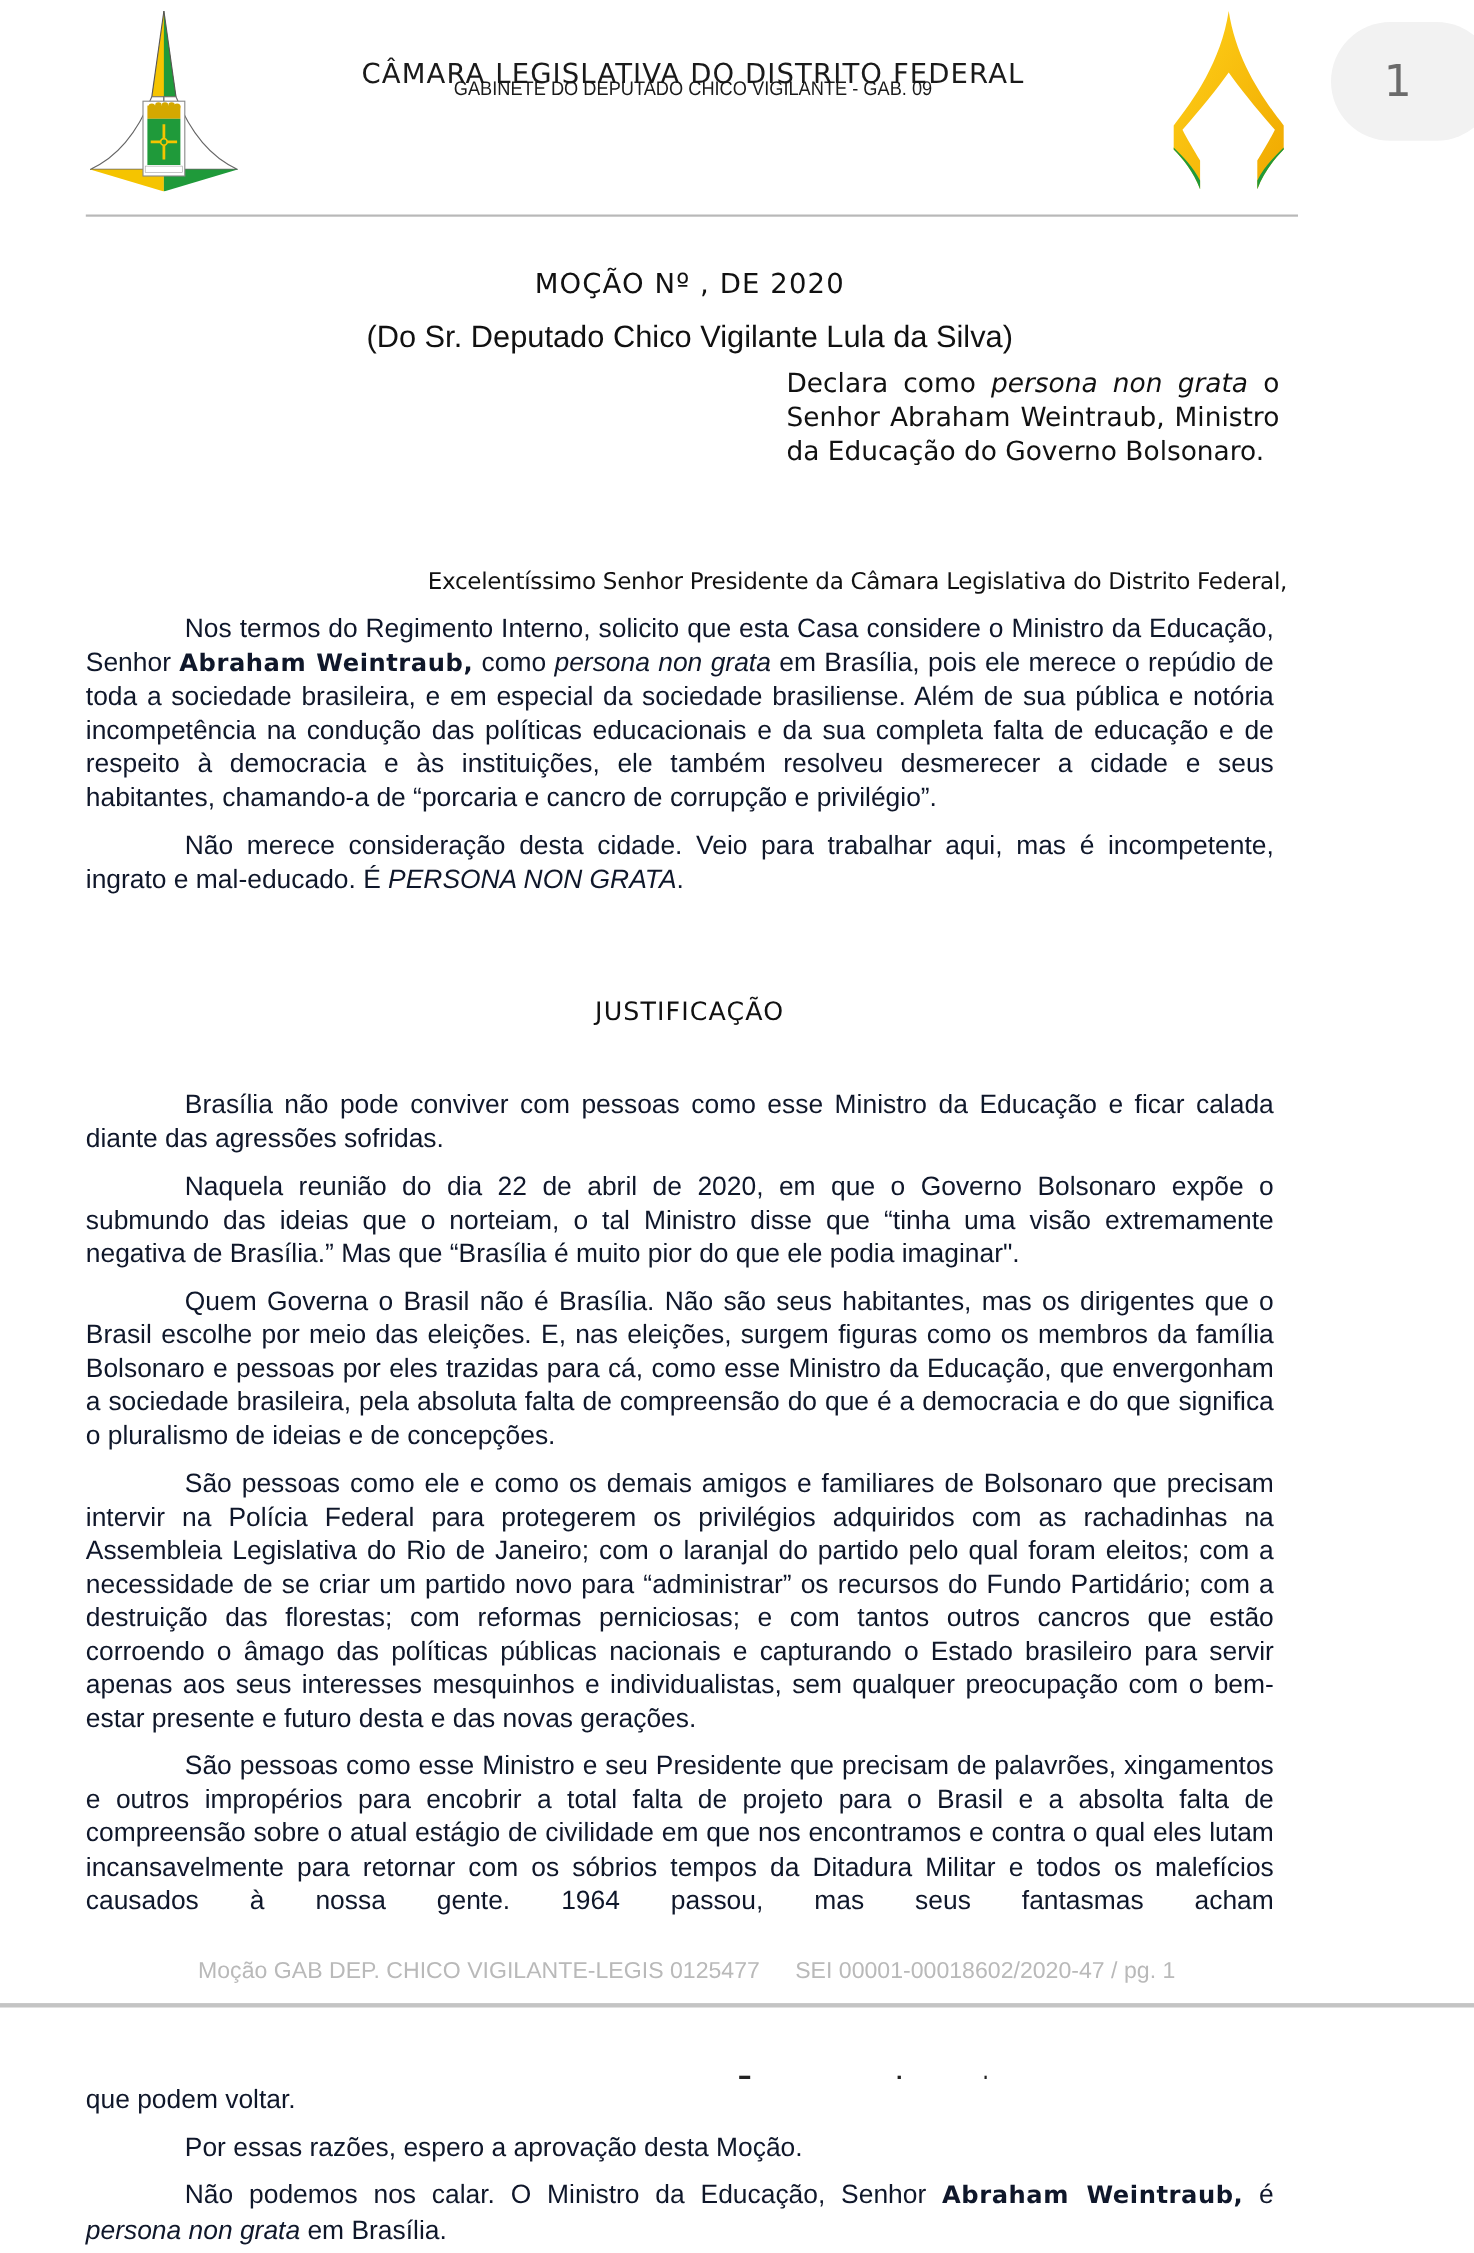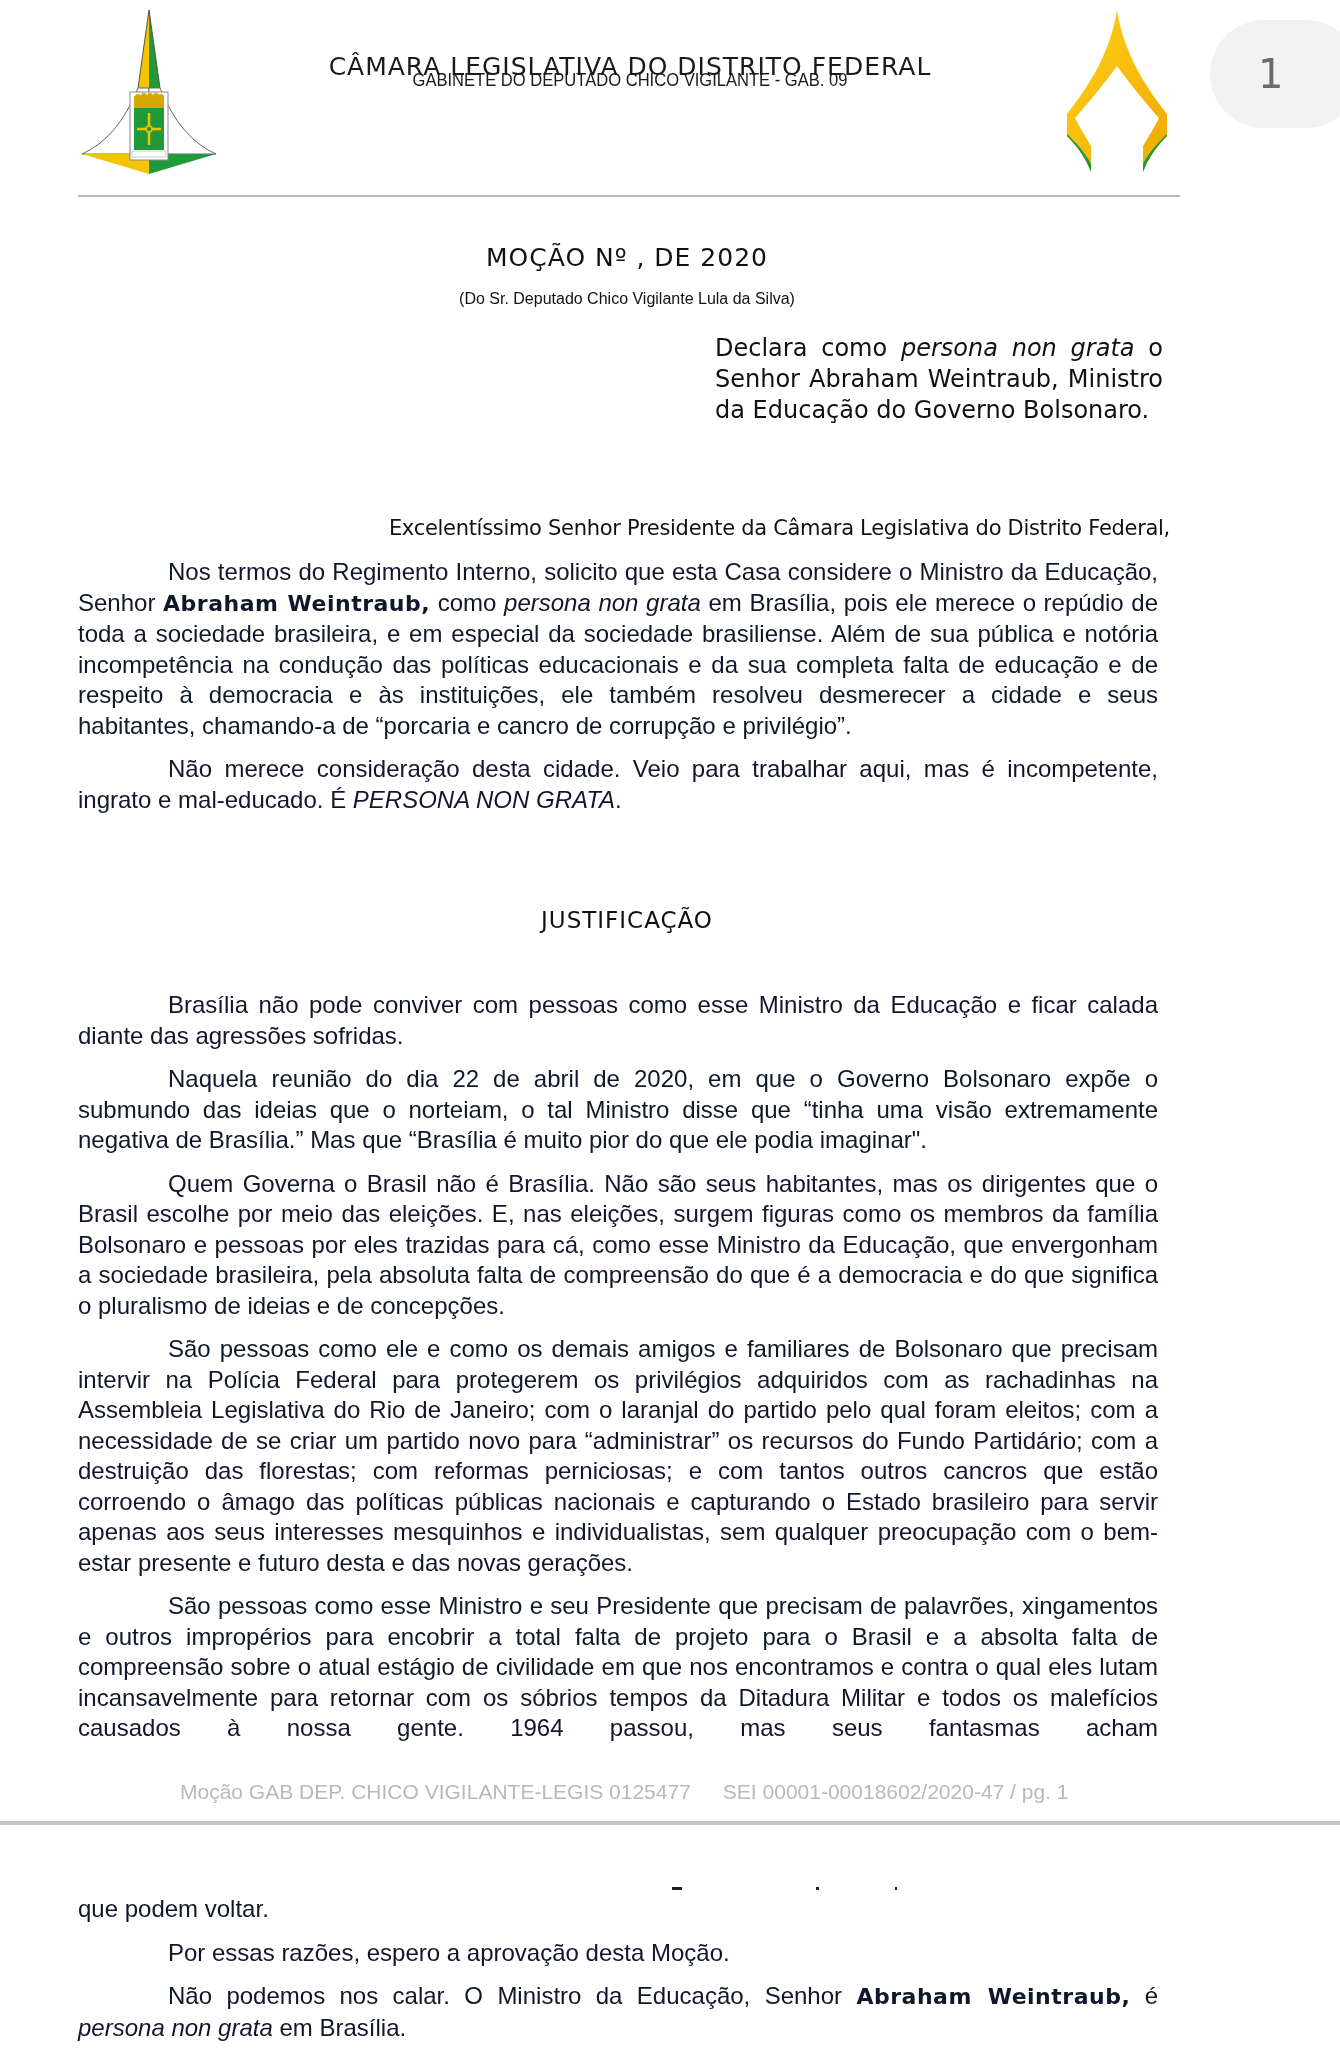--- a/index.html
+++ b/index.html
@@ -36,21 +36,21 @@
   }
   .page-badge span {
     margin-left: 48px; font-family: "DejaVu Sans", sans-serif; font-size: 40px; color: #6b6b6b;
   }
   .motion-title {
     position: absolute; left: 0; width: 1254px; top: 243px; text-align: center;
     font-family: "DejaVu Sans", sans-serif; font-size: 25px; letter-spacing: 1px; color: #111;
   }
   .motion-author {
     position: absolute; left: 0; width: 1254px; top: 290px; text-align: center;
-    font-family: "Liberation Sans", sans-serif; font-size: 16px; color: #111;
+    font-family: "Liberation Sans", sans-serif; font-size: 28px; color: #111;
   }
   .ementa {
     position: absolute; left: 715px; top: 333px; width: 448px;
     font-family: "DejaVu Sans", sans-serif; font-size: 24px; line-height: 31px;
     text-align: justify; text-align-last: left; color: #111;
   }
   .doc-body {
     position: absolute; left: 78px; width: 1080px;
     font-family: "Liberation Sans", sans-serif; font-size: 24px; line-height: 30.5px;
     color: #0f172a; text-align: justify;

